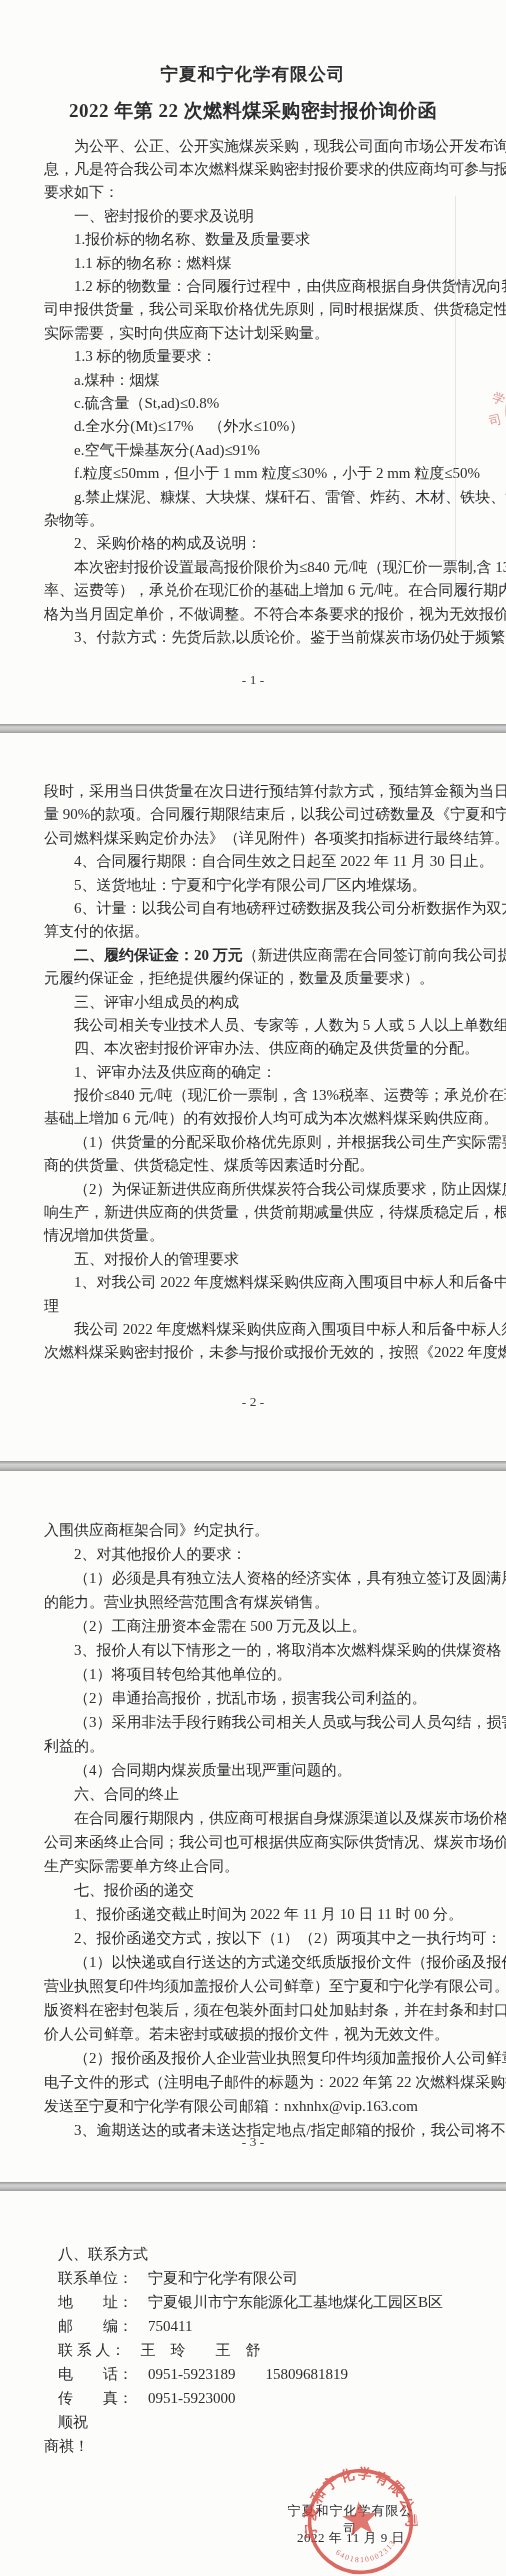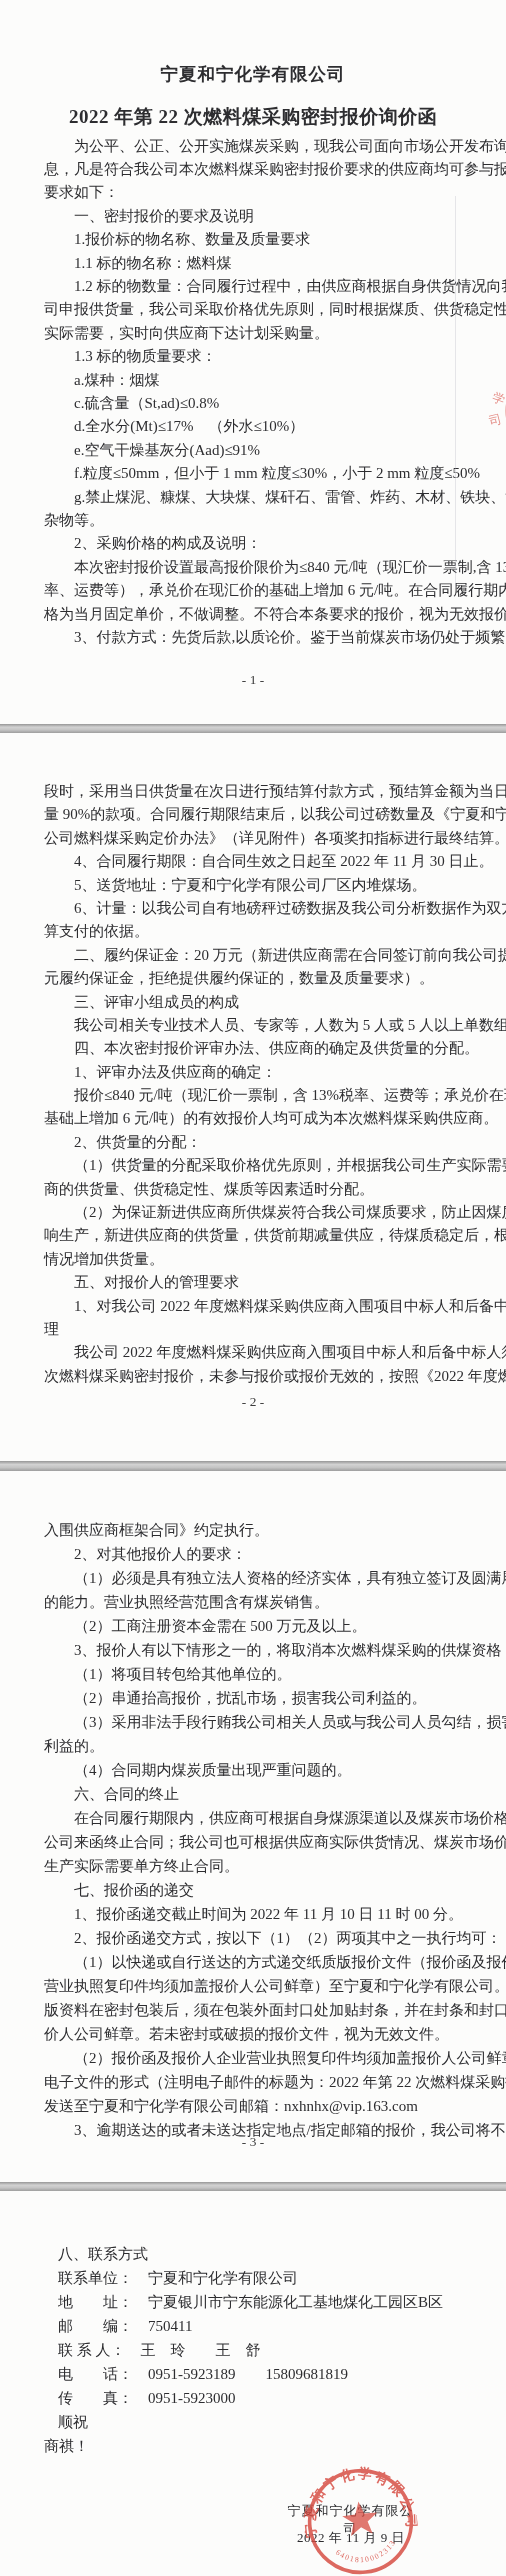--- a/index.html
+++ b/index.html
@@ -2,36 +2,36 @@
 <html style="font-size:8.2px"><head>
 <meta charset="utf-8">
 <style>
   html,body{margin:0;padding:0;background:#b4b4b4;}
   .doc{position:relative;width:506px;margin:0 auto;background:#b4b4b4;
        font-family:"Liberation Serif","DejaVu Serif",serif;color:#2d2d30;}
   .page{position:relative;background:#fcfcfb;overflow:hidden;width:506px;}
   .page-gap{height:9.3px;background:linear-gradient(to bottom,#969696,#d2d2d2 35%,#c4c4c4 65%,#9d9d9d);}
   .title1{position:absolute;top:62px;left:0;right:0;text-align:center;
           font-size:17.5px;font-weight:700;letter-spacing:1px;}
-  .title2{position:absolute;top:104px;left:0;right:0;text-align:center;
+  .title2{position:absolute;top:98px;left:0;right:0;text-align:center;
           font-size:19px;font-weight:700;letter-spacing:0.5px;}
   .lines{position:absolute;left:44px;right:31px;}
   .p1 .lines{top:131px;}
   .p2 .lines{top:43px;}
   .p3 .lines{top:45px;}
   .p4 .lines{top:48px;}
   .line{font-size:15px;white-space:pre;line-height:1;}
   .p1 .line,.p2 .line{height:23.4px;padding-top:7.7px;box-sizing:border-box;}
   .p3 .line{height:24px;padding-top:7.7px;box-sizing:border-box;}
   .p4 .line{height:24px;padding-top:7.7px;box-sizing:border-box;}
   .ind{padding-left:30px;}
   .ind-sm{padding-left:14px;}
   .flush{padding-left:0;}
   .bold{font-weight:400;}
-  .line b{font-weight:400;}
+  .line b{font-weight:700;}
   .pagenum{position:absolute;left:0;right:0;text-align:center;font-size:13.4px;color:#3a3a3a;}
   .p1 .pagenum{top:672px;}
   .p2 .pagenum{top:661px;}
   .p3 .pagenum{top:663px;}
   .sig-company{position:absolute;top:311px;left:281px;width:139px;text-align:center;
                font-size:13px;letter-spacing:1px;color:#2d2d30;}
   .sig-date{position:absolute;top:338px;left:289px;width:124px;text-align:center;
             font-size:13px;letter-spacing:0.5px;color:#2d2d30;}
   .seal{position:absolute;left:304px;top:274px;opacity:.82;transform:rotate(-6deg);}
   .edge-seal{position:absolute;right:0;top:367px;opacity:.62;}
@@ -91,21 +91,20 @@
         <div class="line ind">6、计量：以我公司自有地磅秤过磅数据及我公司分析数据作为双方最终结</div>
         <div class="line flush">算支付的依据。</div>
         <div class="line ind"><b>二、履约保证金：20 万元</b>（新进供应商需在合同签订前向我公司提交 20 万</div>
         <div class="line flush">元履约保证金，拒绝提供履约保证的，数量及质量要求）。</div>
         <div class="line ind bold">三、评审小组成员的构成</div>
         <div class="line ind">我公司相关专业技术人员、专家等，人数为 5 人或 5 人以上单数组成。</div>
         <div class="line ind bold">四、本次密封报价评审办法、供应商的确定及供货量的分配。</div>
         <div class="line ind">1、评审办法及供应商的确定：</div>
         <div class="line ind">报价≤840 元/吨（现汇价一票制，含 13%税率、运费等；承兑价在现汇价的</div>
         <div class="line flush">基础上增加 6 元/吨）的有效报价人均可成为本次燃料煤采购供应商。</div>
-        <div class="line ind">2、供货量的分配：</div>
         <div class="line ind">（1）供货量的分配采取价格优先原则，并根据我公司生产实际需要及供应</div>
         <div class="line flush">商的供货量、供货稳定性、煤质等因素适时分配。</div>
         <div class="line ind">（2）为保证新进供应商所供煤炭符合我公司煤质要求，防止因煤质问题影</div>
         <div class="line flush">响生产，新进供应商的供货量，供货前期减量供应，待煤质稳定后，根据其报价</div>
         <div class="line flush">情况增加供货量。</div>
         <div class="line ind bold">五、对报价人的管理要求</div>
         <div class="line ind">1、对我公司 2022 年度燃料煤采购供应商入围项目中标人和后备中标人的管</div>
         <div class="line flush">理</div>
         <div class="line ind">我公司 2022 年度燃料煤采购供应商入围项目中标人和后备中标人须参加本</div>
         <div class="line flush">次燃料煤采购密封报价，未参与报价或报价无效的，按照《2022 年度燃料煤采购</div>

